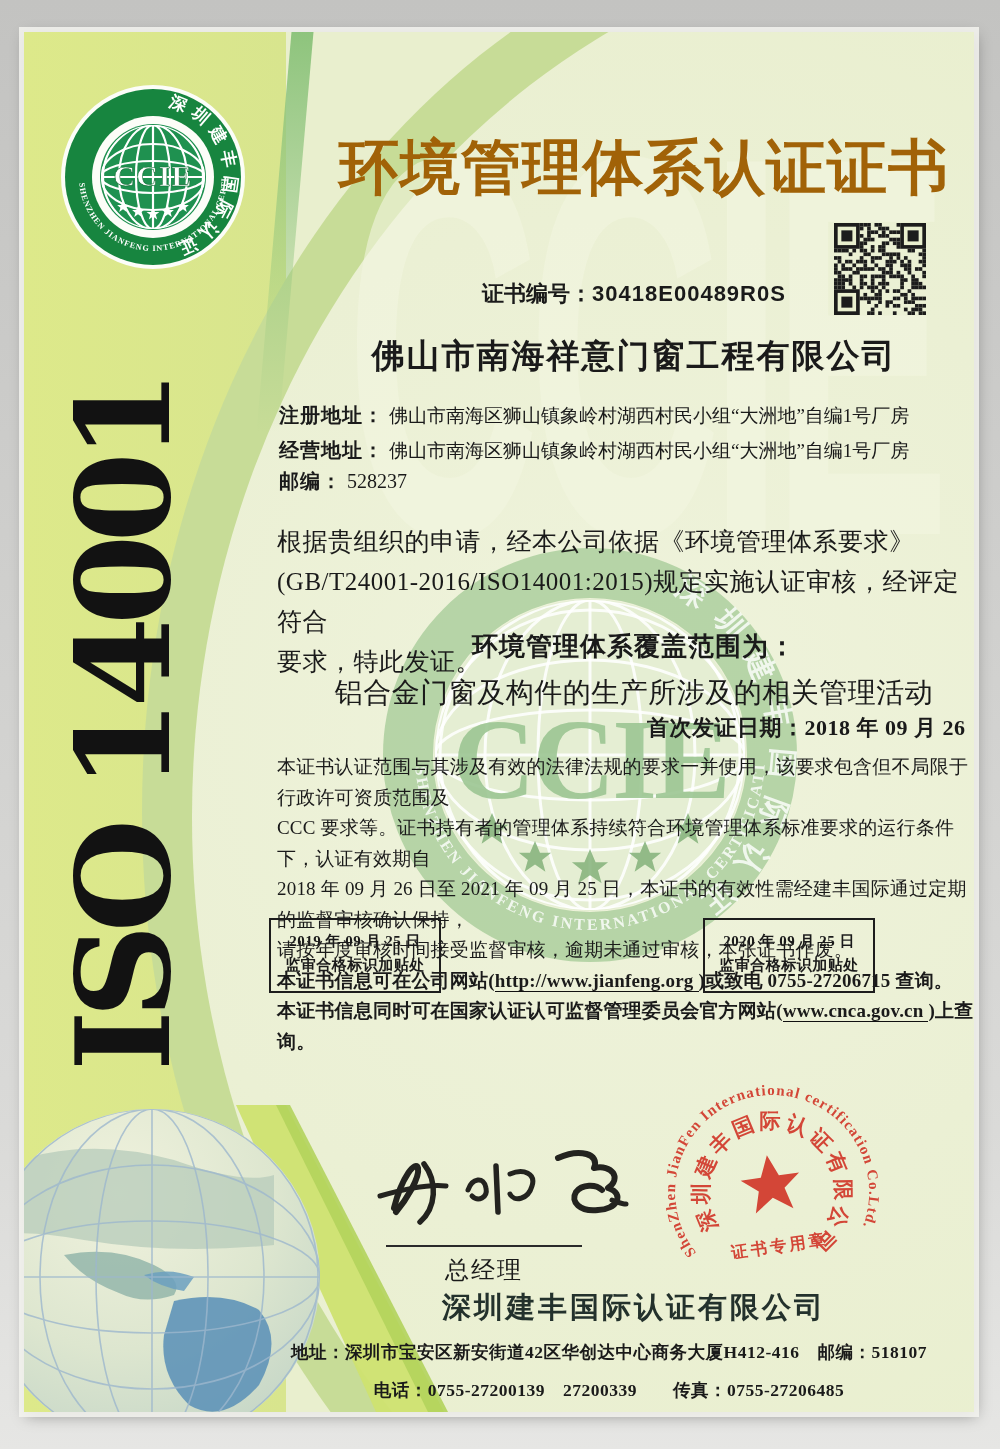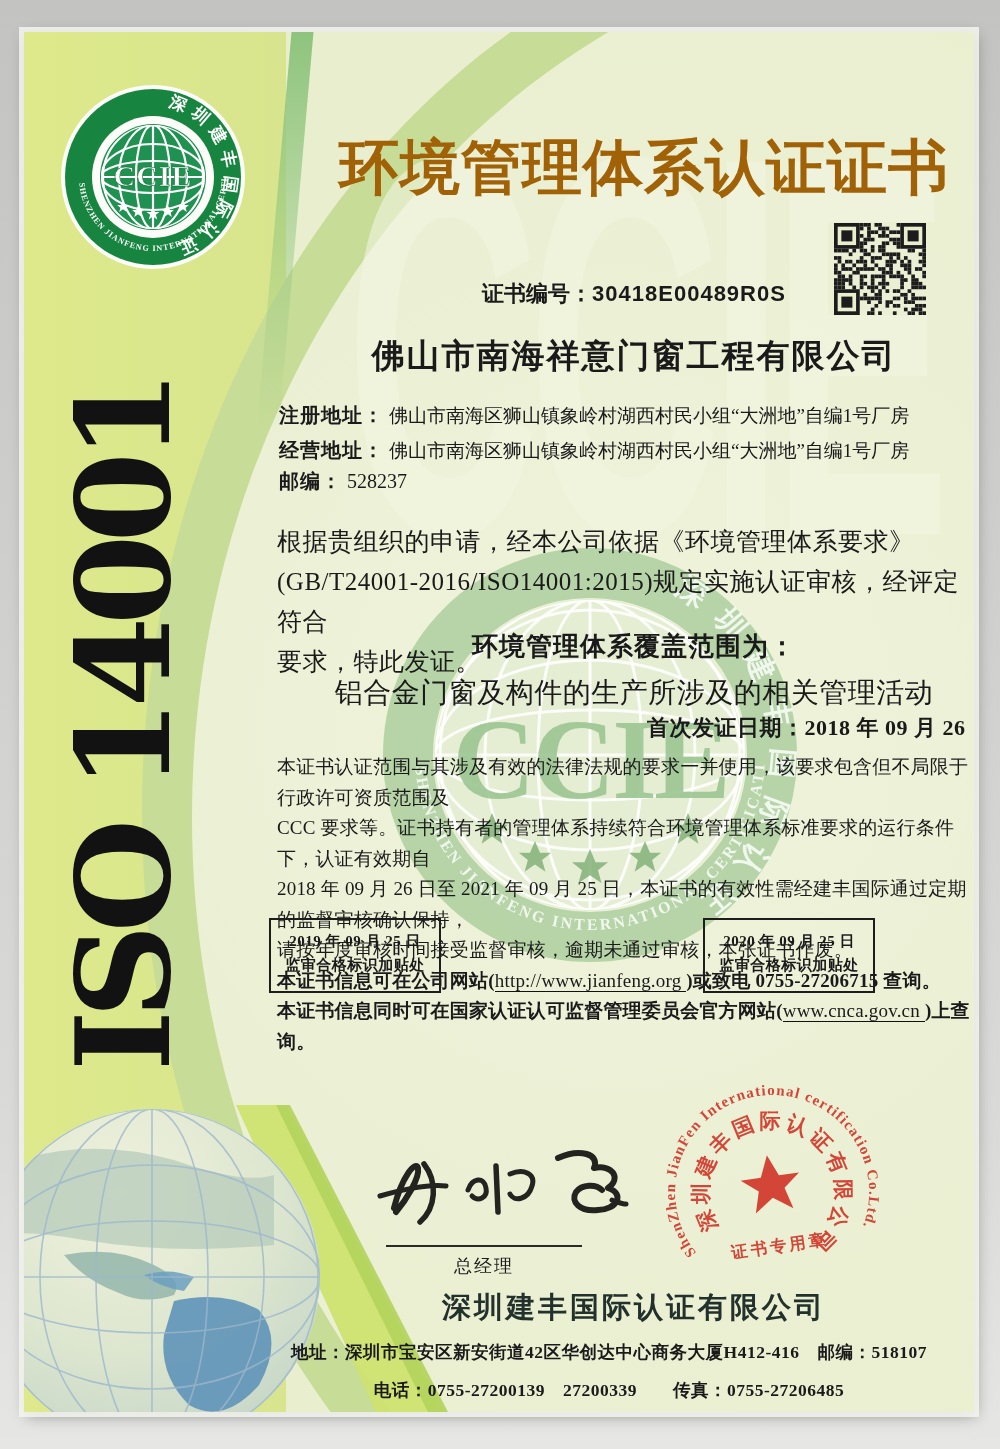--- a/index.html
+++ b/index.html
@@ -39,28 +39,28 @@
   .company{position:absolute;left:240px;top:302px;width:740px;text-align:center;
     font-size:33px;font-weight:bold;letter-spacing:2px;}
   .row{position:absolute;left:255px;font-size:20px;white-space:nowrap;}
   .row .lab{font-weight:bold;letter-spacing:1px;}
   .row .val{font-size:19px;}
   .intro{position:absolute;left:253px;top:490px;width:700px;font-size:25px;line-height:40px;letter-spacing:.5px;}
   .scopehead{position:absolute;left:250px;top:597px;width:720px;text-align:center;font-size:26px;font-weight:bold;letter-spacing:1px;}
   .scope{position:absolute;left:250px;top:642px;width:720px;text-align:center;font-size:28px;letter-spacing:.5px;}
   .firstissue{position:absolute;left:250px;top:681px;width:720px;text-align:right;font-size:22px;font-weight:600;letter-spacing:.5px;}
   .fine{position:absolute;left:253px;top:720px;width:706px;font-size:19px;line-height:30.5px;letter-spacing:.2px;font-weight:500;}
-  .fine .u{border-bottom:1.5px solid #111;font-weight:400;text-align:center;}
+  .fine .u{border-bottom:1.5px solid #111;font-weight:700;text-align:center;}
   .fine .q{font-weight:600;}
   .sticker{position:absolute;top:886px;width:168px;height:62px;border:2px solid #1d1d1d;
     text-align:center;font-size:15px;font-weight:600;padding-top:9px;box-sizing:content-box;line-height:24px;letter-spacing:.5px;}
   #stick1{left:245px;} #stick2{left:679px;}
   #sig{position:absolute;left:348px;top:1106px;width:280px;height:104px;}
   .sigline{position:absolute;left:362px;top:1213px;width:196px;height:2px;background:#2a2a2a;}
-  .sigtitle{position:absolute;left:362px;top:1222px;width:196px;text-align:center;font-size:18px;letter-spacing:2px;}
+  .sigtitle{position:absolute;left:362px;top:1222px;width:196px;text-align:center;font-size:24px;letter-spacing:2px;}
   #seal{position:absolute;left:624px;top:1036px;width:248px;height:248px;opacity:.93;}
   .fcompany{position:absolute;left:230px;top:1256px;width:760px;text-align:center;
     font-family:"Liberation Sans","DejaVu Sans",sans-serif;font-size:29px;font-weight:bold;letter-spacing:3px;color:#23312c;}
   .faddr{position:absolute;left:190px;top:1308px;width:790px;text-align:center;font-size:17.5px;font-weight:600;letter-spacing:.5px;}
   .fphone{position:absolute;left:190px;top:1346px;width:790px;text-align:center;font-size:17.5px;font-weight:600;letter-spacing:.5px;}
   svg text{font-family:"Liberation Serif","DejaVu Serif",serif;}
 </style>
 </head>
 <body>
 

